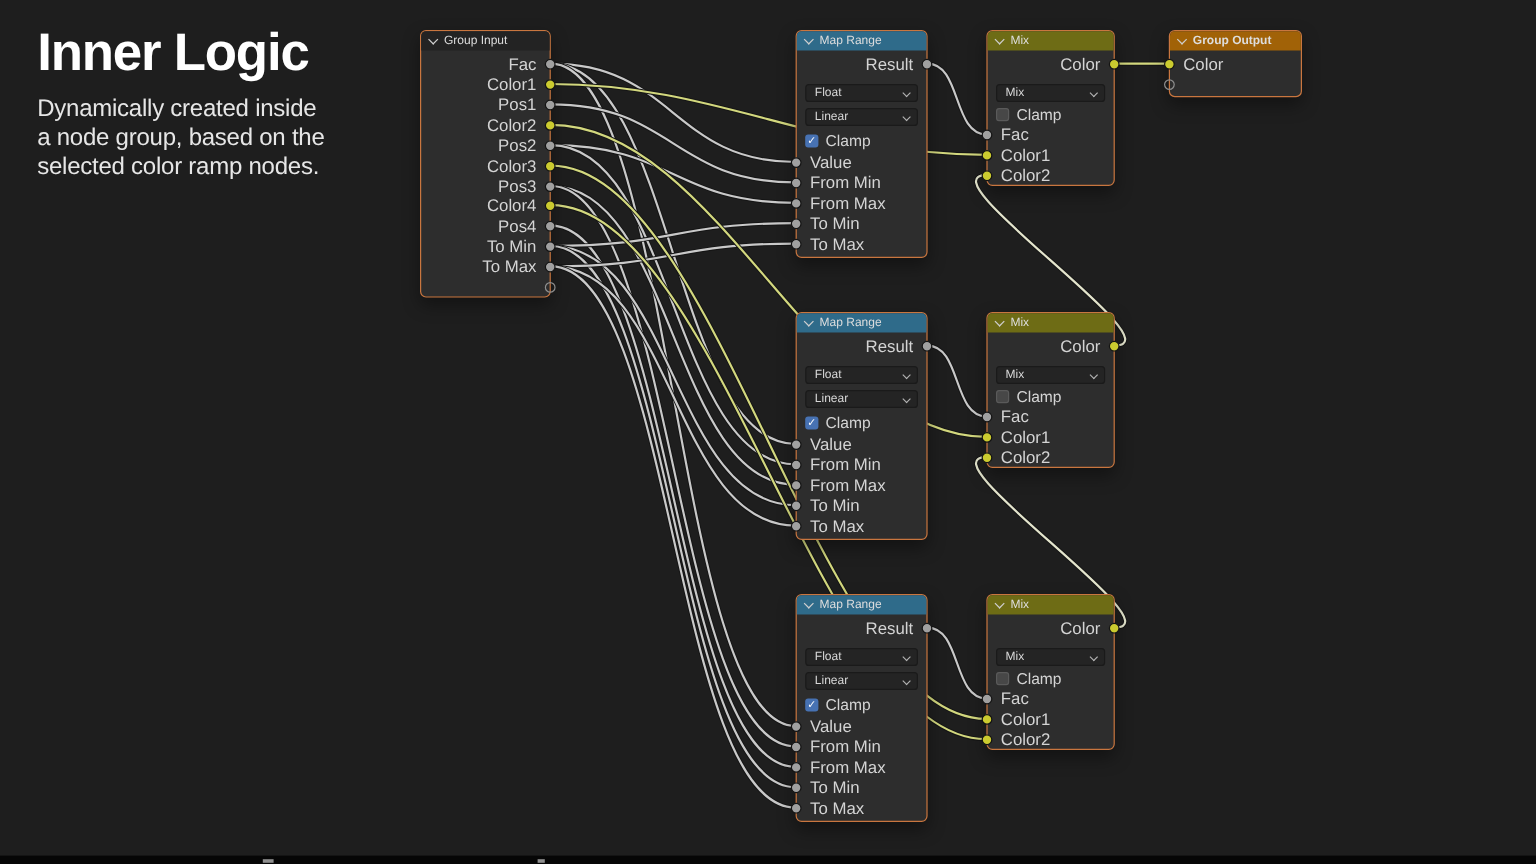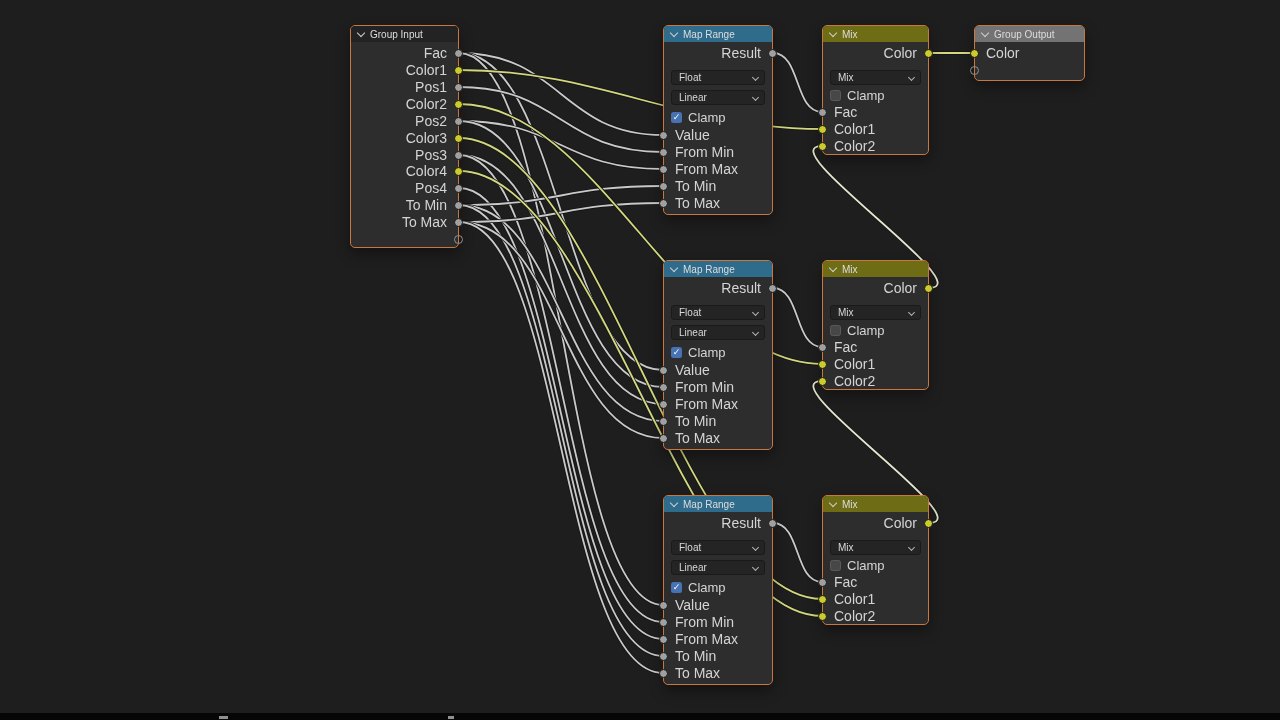--- a/index.html
+++ b/index.html
@@ -72,20 +72,26 @@
   .bottom-bar { position:absolute; left:0; bottom:0; width:1280px; height:7px; background:#060606; z-index:6; }
   .bottom-bar .mark { position:absolute; top:3px; height:3px; background:#909090; }
   .mark.m1 { left:219px; width:9px; }
   .mark.m2 { left:448px; width:6px; }
 </style>
 </head>
 <body>
 
 <div class="canvas">
 
+  <div class="intro">
+    <h1>Inner Logic</h1>
+    <div class="sub first">Dynamically created inside</div>
+    <div class="sub">a node group, based on the</div>
+    <div class="sub">selected color ramp nodes.</div>
+  </div>
 
   <svg class="wires" width="1280" height="720" id="wires">
       <path d="M 459 53 C 561 53, 561 135, 663 135" fill="none" stroke="#151515" stroke-width="3.4" stroke-linecap="round"></path>
       <path d="M 459 53 C 561 53, 561 135, 663 135" fill="none" stroke="#c9c9c9" stroke-width="1.8" stroke-linecap="round"></path>
       <path d="M 459 53 C 561 53, 561 370, 663 370" fill="none" stroke="#151515" stroke-width="3.4" stroke-linecap="round"></path>
       <path d="M 459 53 C 561 53, 561 370, 663 370" fill="none" stroke="#c9c9c9" stroke-width="1.8" stroke-linecap="round"></path>
       <path d="M 459 53 C 561 53, 561 605, 663 605" fill="none" stroke="#151515" stroke-width="3.4" stroke-linecap="round"></path>
       <path d="M 459 53 C 561 53, 561 605, 663 605" fill="none" stroke="#c9c9c9" stroke-width="1.8" stroke-linecap="round"></path>
       <path d="M 459 87 C 561 87, 561 152, 663 152" fill="none" stroke="#151515" stroke-width="3.4" stroke-linecap="round"></path>
       <path d="M 459 87 C 561 87, 561 152, 663 152" fill="none" stroke="#c9c9c9" stroke-width="1.8" stroke-linecap="round"></path>
@@ -200,21 +206,21 @@
         <div class="sock" style="left: -5px; top: 99px; background: rgb(203, 203, 47);"></div>
         <div class="row in" style="top: 113px;">Color2</div>
         <div class="sock" style="left: -5px; top: 116px; background: rgb(203, 203, 47);"></div>
         <div class="select" style="top: 44px;">Mix<div class="chev2"></div></div>
         <div class="cbrow" style="top: 62px;">
           <div class="cb off"></div>
           <div class="cblabel">Clamp</div>
         </div>
       </div>
       <div class="node" style="left: 974px; top: 25px; width: 111px; height: 56px;">
-        <div class="hdr" style="background: #737373;">
+        <div class="hdr" style="background: #a16207; font-weight: bold;">
           <div class="chev"></div>
           <div class="">Group Output</div>
         </div>
         <div class="row in" style="top: 20px;">Color</div>
         <div class="sock" style="left: -5px; top: 23px; background: rgb(203, 203, 47);"></div>
         <div class="sock virtual" style="left: -5px; top: 40px;"></div>
       </div>
       <div class="node" style="left: 663px; top: 260px; width: 110px; height: 190px;">
         <div class="hdr" style="background: rgb(47, 107, 138);">
           <div class="chev"></div>

